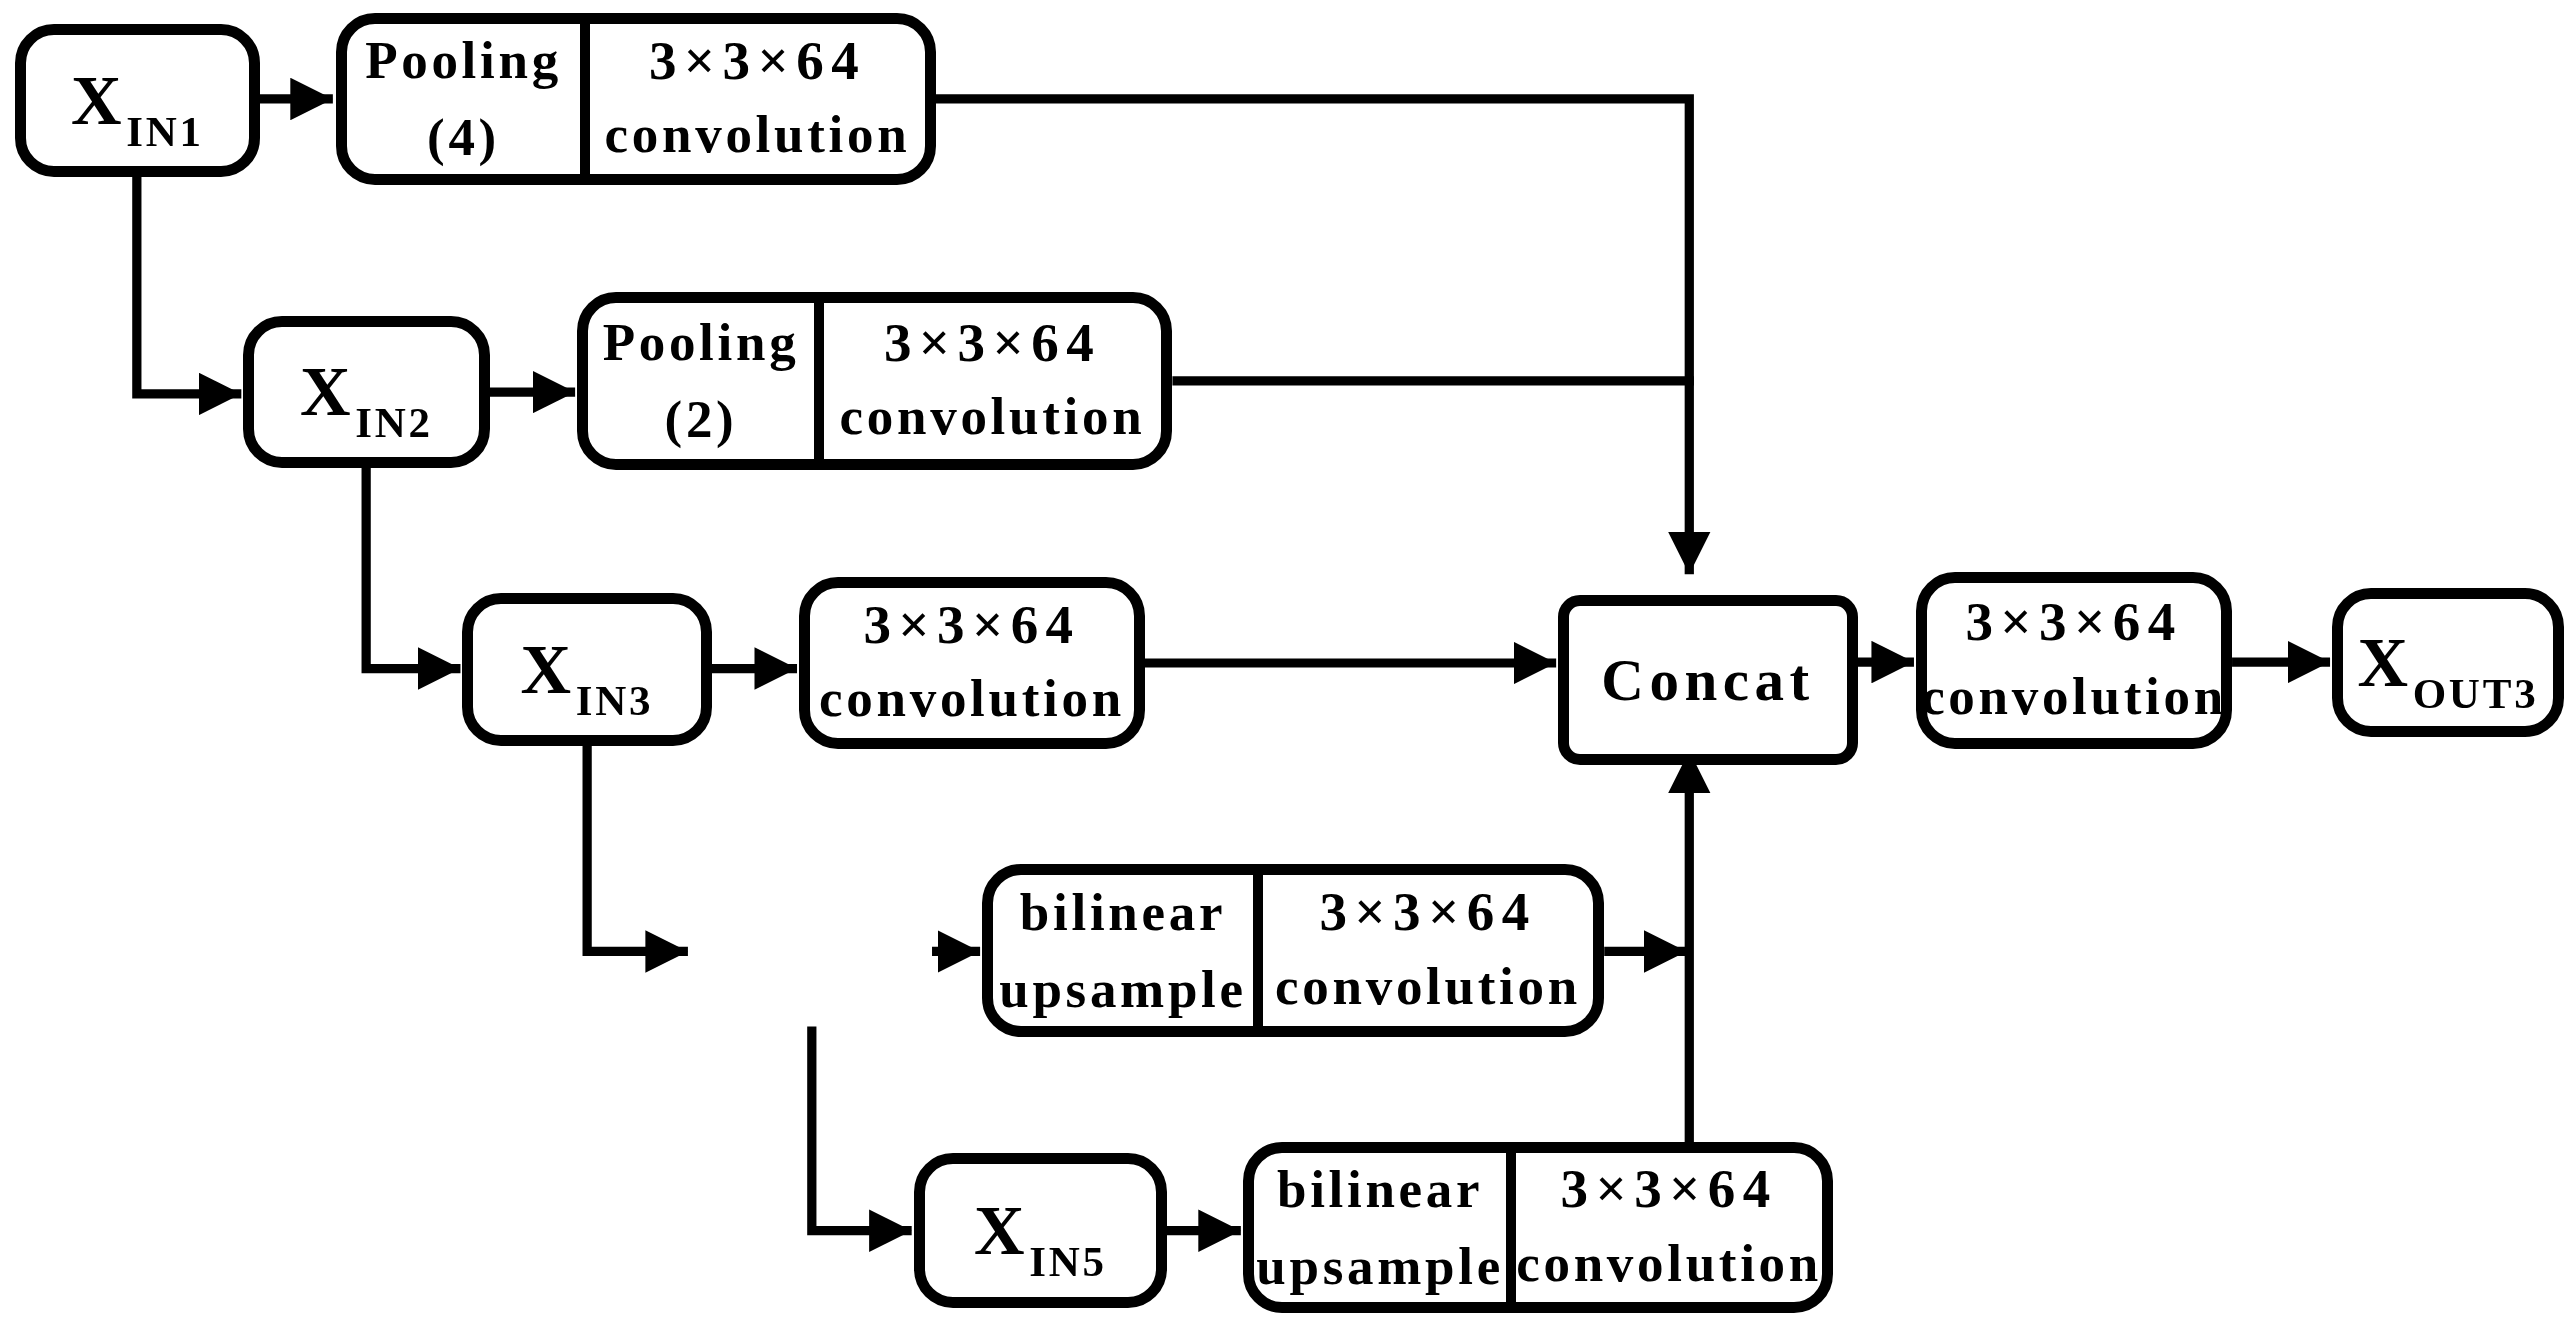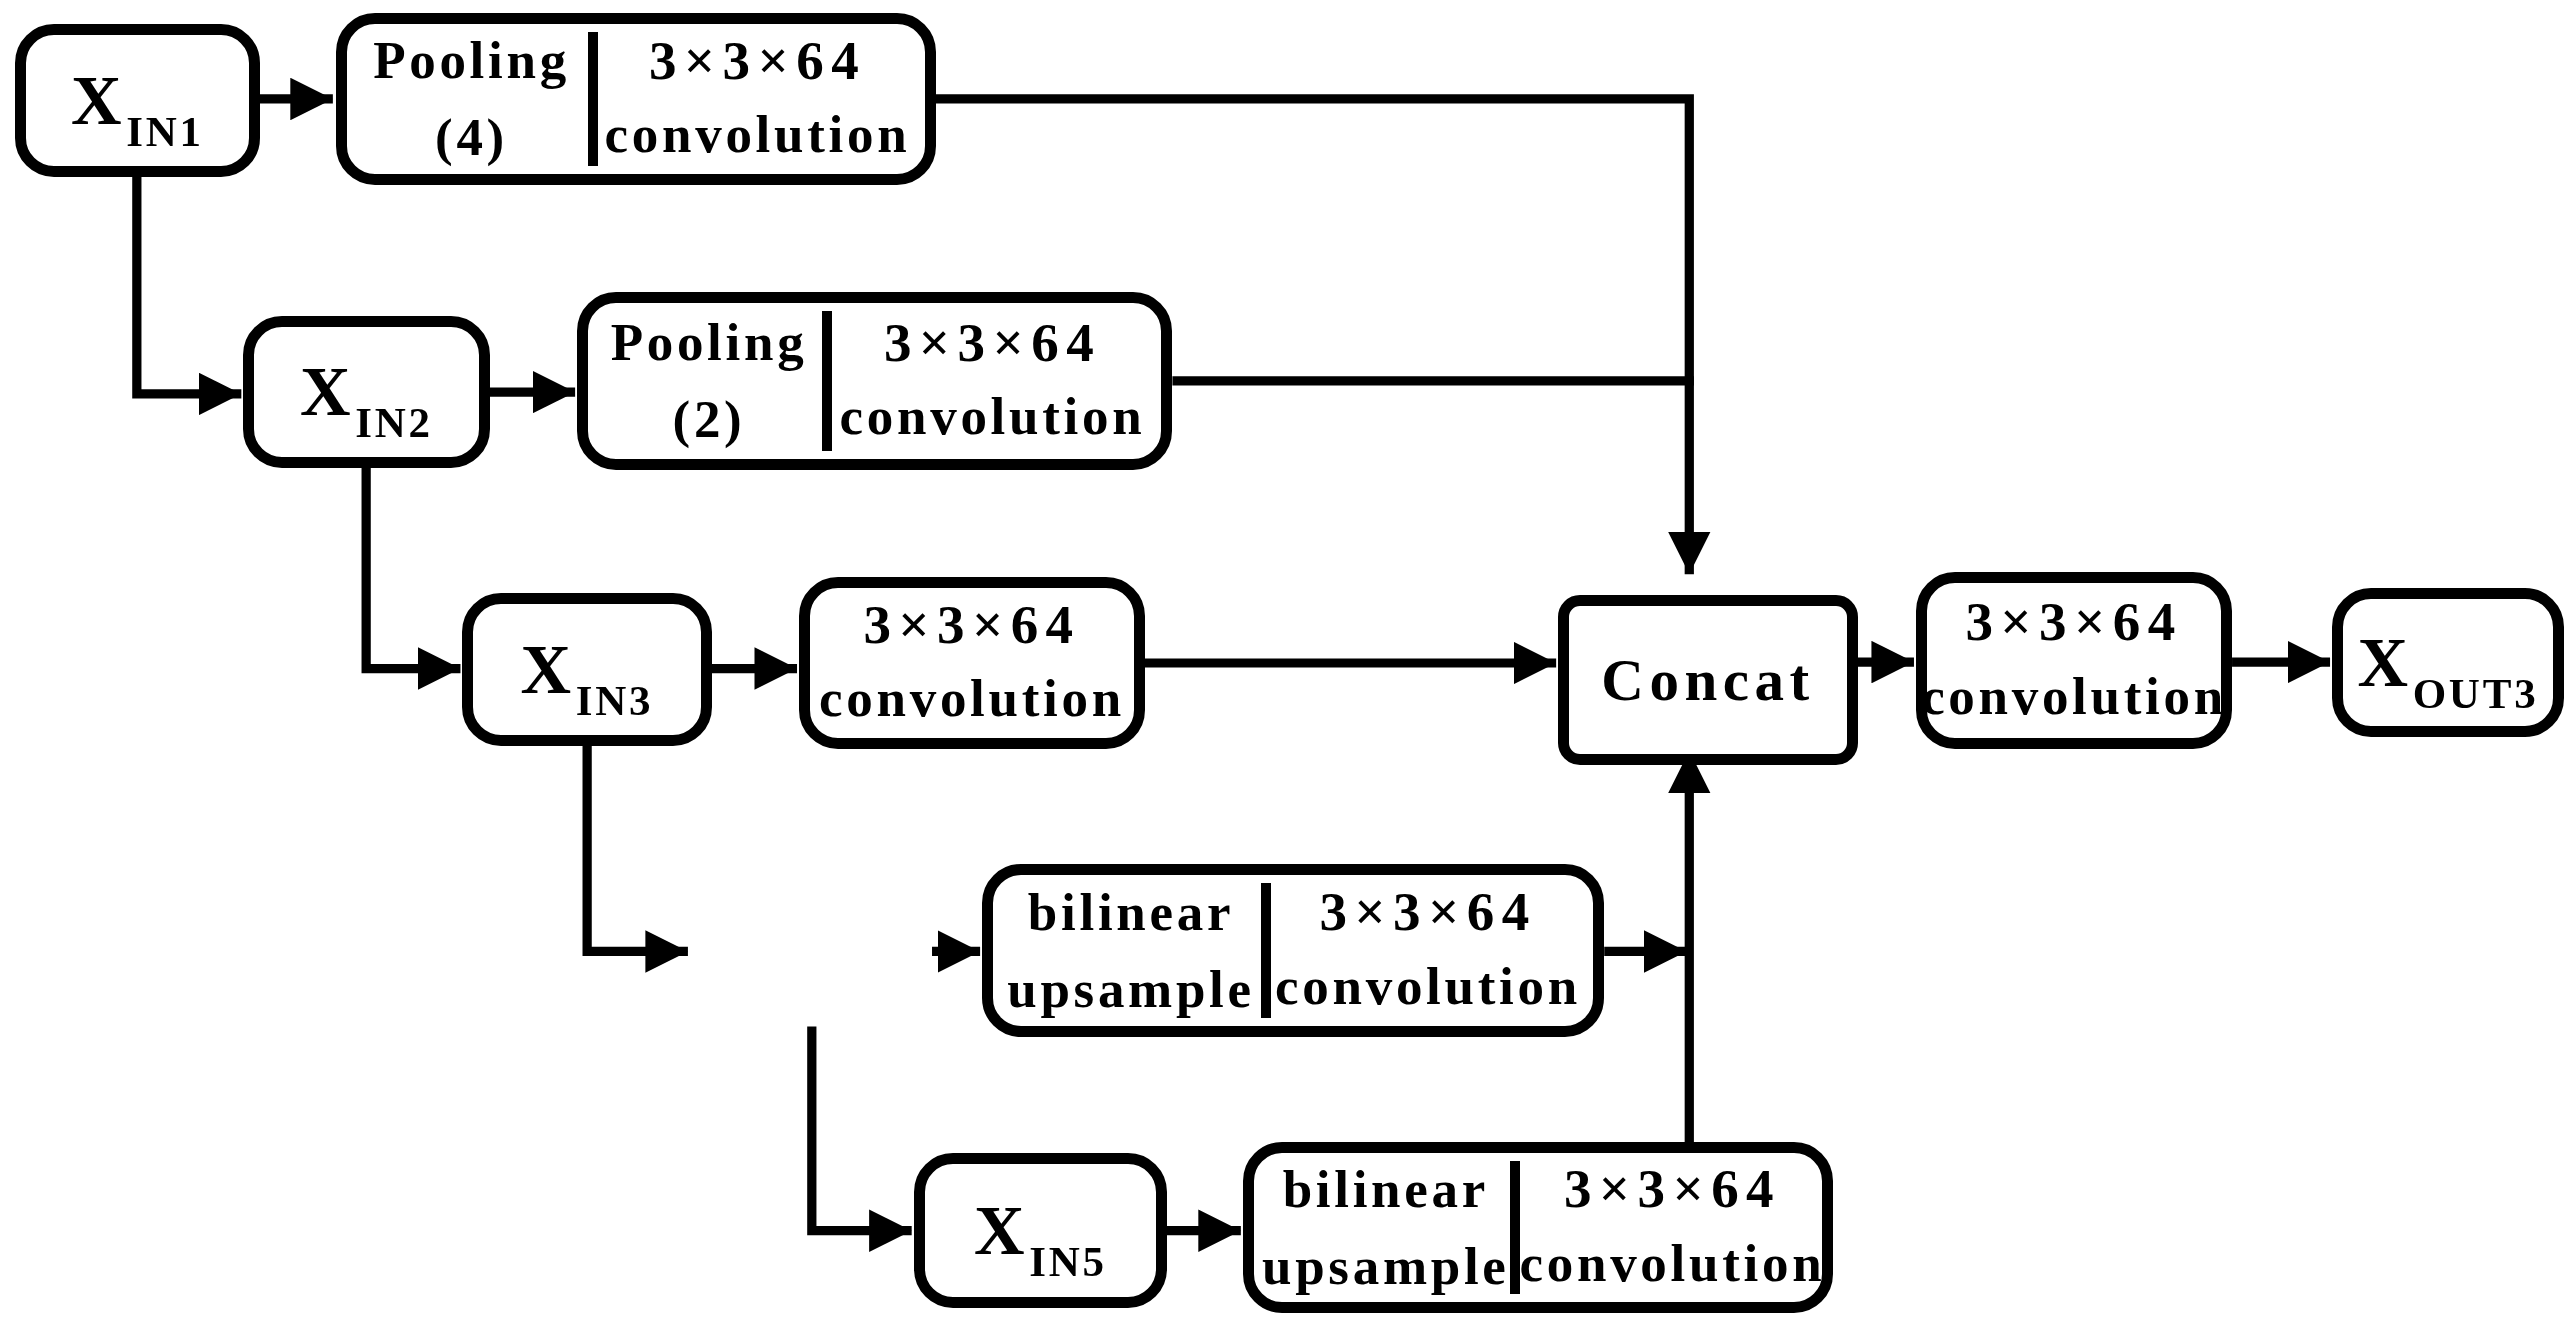--- a/index.html
+++ b/index.html
@@ -22,21 +22,21 @@
     position: absolute;
     box-sizing: border-box;
     border: 11px solid #000000;
     border-radius: 39px;
     background: #ffffff;
     display: flex;
     align-items: center;
     justify-content: center;
     text-align: center;
   }
-  .combo { padding: 8px; align-items: stretch; justify-content: flex-start; }
+  .combo { padding: 0; align-items: stretch; justify-content: flex-start; }
   .cell {
     display: flex;
     flex-direction: column;
     align-items: center;
     justify-content: center;
     box-sizing: border-box;
   }
   .cell.right { border-left: 10.2px solid #000000; flex: 1; }
   .line { font-size: 53px; letter-spacing: 3.7px; line-height: 1.45; white-space: nowrap; }
   .dims { font-size: 55px; letter-spacing: 7.4px; line-height: 1.3; }

